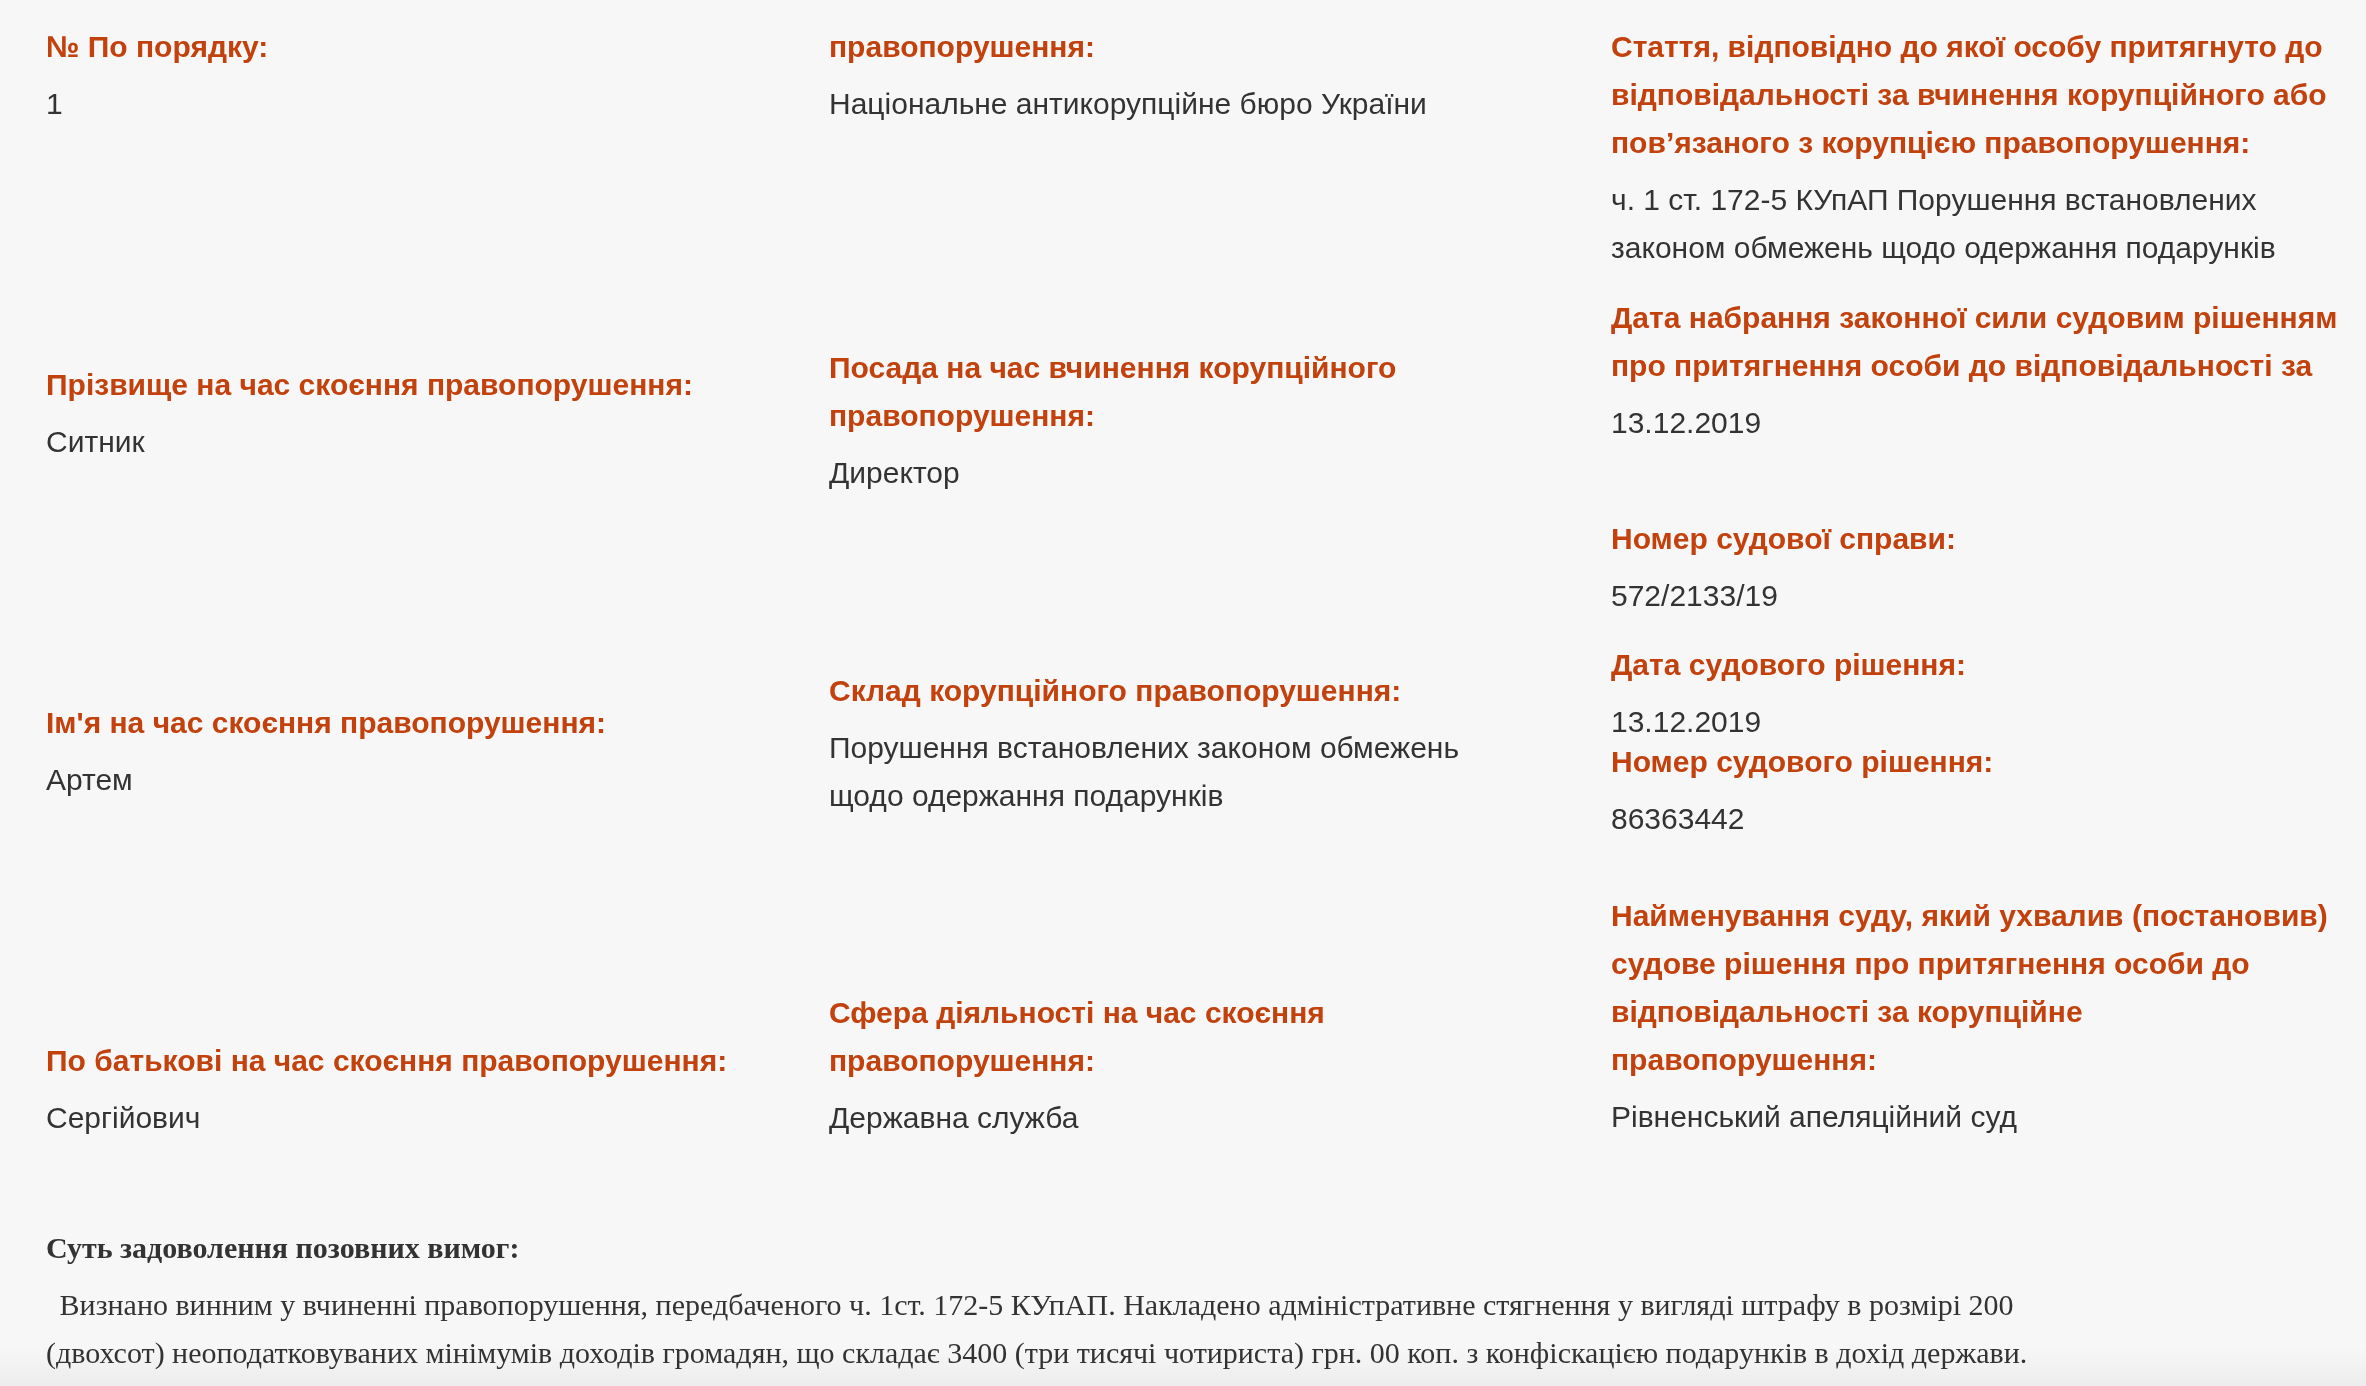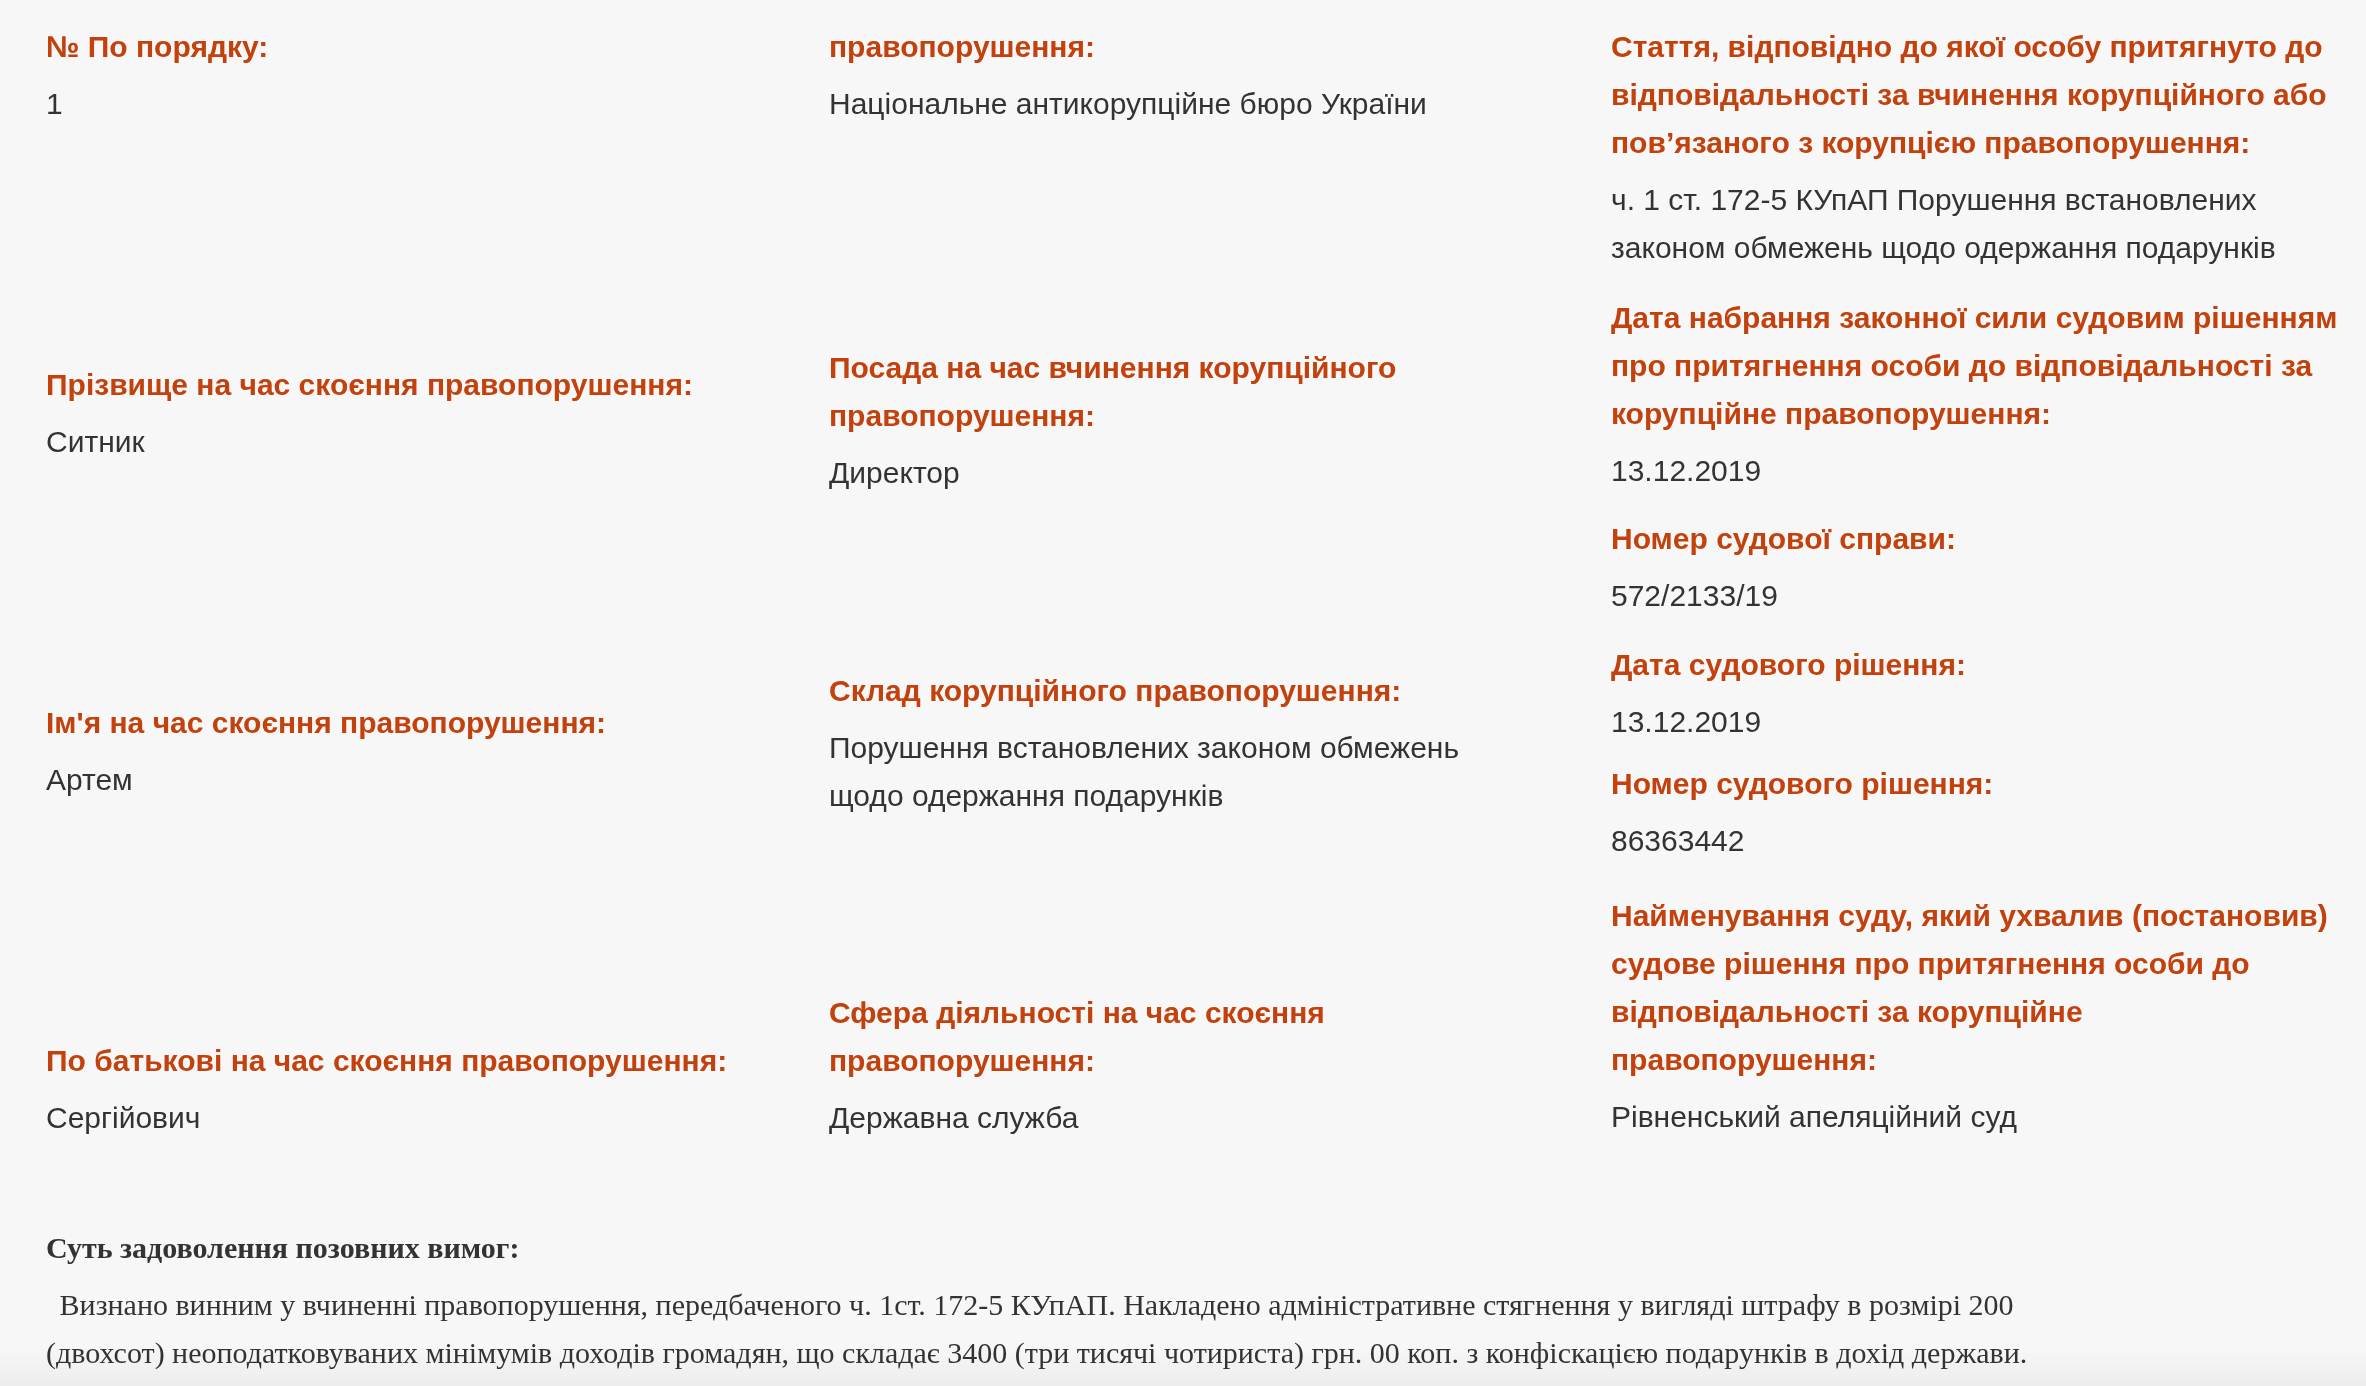--- a/index.html
+++ b/index.html
@@ -145,21 +145,20 @@
   <div class="value">
     <span>ч. 1 ст. 172-5 КУпАП Порушення встановлених</span>
     <span>законом обмежень щодо одержання подарунків</span>
   </div>
 </div>
 
 <div class="field col-right" style="top:294px">
   <div class="label">
     <span>Дата набрання законної сили судовим рішенням</span>
     <span>про притягнення особи до відповідальності за</span>
-    <span>корупційне правопорушення:</span>
   </div>
   <div class="value">
       <span>13.12.2019</span>
     </div>
 </div>
 
 <div class="field col-right" style="top:515px">
   <div class="label">
       <span>Номер судової справи:</span>
     </div>
@@ -170,21 +169,21 @@
 
 <div class="field col-right" style="top:641px">
   <div class="label">
       <span>Дата судового рішення:</span>
     </div>
   <div class="value">
       <span>13.12.2019</span>
     </div>
 </div>
 
-<div class="field col-right" style="top:760px">
+<div class="field col-right" style="top:738px">
   <div class="label">
       <span>Номер судового рішення:</span>
     </div>
   <div class="value">
       <span>86363442</span>
     </div>
 </div>
 
 <div class="field col-right" style="top:892px">
   <div class="label">

